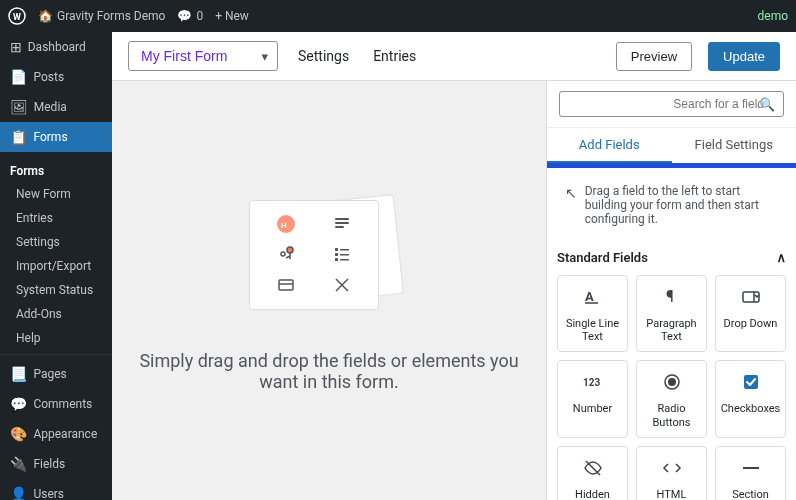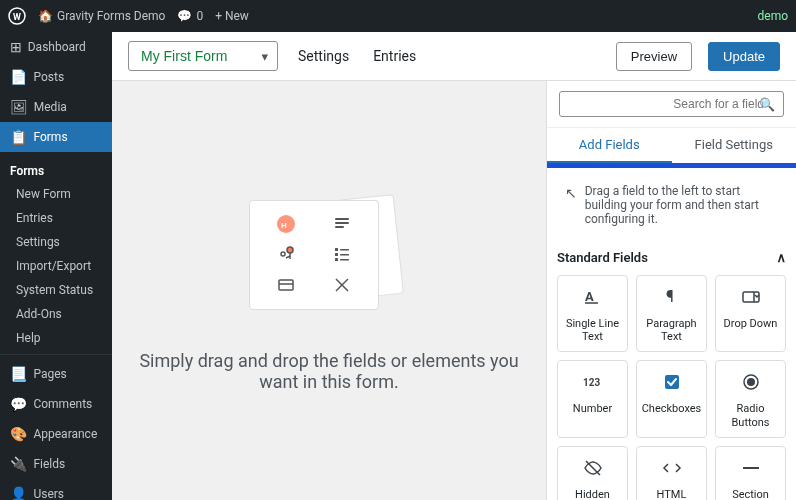--- a/index.html
+++ b/index.html
@@ -93,21 +93,21 @@
     }
     .form-select {
       border: 1px solid #8c8f94;
       border-radius: 3px;
       padding: 6px 32px 6px 12px;
       font-size: 14px;
       background: #fff;
       cursor: pointer;
       min-width: 150px;
       appearance: none;
-      color: #15803d;
+      color: #6d28d9;
     }
     .form-select-chevron {
       position: absolute;
       right: 10px;
       pointer-events: none;
       color: #555;
     }
     .form-nav-link {
       color: #1d2327;
       text-decoration: none;
@@ -513,35 +513,35 @@
                 <svg width="22" height="22" viewBox="0 0 22 22">
                   <text x="1" y="15" font-size="10" fill="#3c434a" font-weight="bold">123</text>
                 </svg>
               </div>
               <span class="field-tile-label">Number</span>
             </div>
 
             <div class="field-tile">
               <div class="field-tile-icon">
                 <svg width="22" height="22" viewBox="0 0 22 22" fill="none">
+                  <circle cx="11" cy="11" r="7" stroke="#3c434a" stroke-width="1.5"></circle>
+                  <circle cx="11" cy="11" r="4" fill="#3c434a"></circle>
+                </svg>
+              </div>
+              <span class="field-tile-label">Radio Buttons</span>
+            </div>
+
+            <div class="field-tile">
+              <div class="field-tile-icon">
+                <svg width="22" height="22" viewBox="0 0 22 22" fill="none">
                   <rect x="4" y="4" width="14" height="14" rx="2" fill="#2271b1"></rect>
                   <polyline points="7,11 10,14 15,8" stroke="white" stroke-width="2" stroke-linecap="round" stroke-linejoin="round"></polyline>
                 </svg>
               </div>
               <span class="field-tile-label">Checkboxes</span>
-            </div>
-
-            <div class="field-tile">
-              <div class="field-tile-icon">
-                <svg width="22" height="22" viewBox="0 0 22 22" fill="none">
-                  <circle cx="11" cy="11" r="7" stroke="#3c434a" stroke-width="1.5"></circle>
-                  <circle cx="11" cy="11" r="4" fill="#3c434a"></circle>
-                </svg>
-              </div>
-              <span class="field-tile-label">Radio Buttons</span>
             </div>
 
             <div class="field-tile">
               <div class="field-tile-icon">
                 <svg width="22" height="22" viewBox="0 0 22 22" fill="none" stroke="#3c434a" stroke-width="1.5">
                   <path d="M3 11 C5 7, 9 5, 11 5 C13 5, 17 7, 19 11 C17 15, 13 17, 11 17 C9 17, 5 15, 3 11Z"></path>
                   <line x1="4" y1="4" x2="18" y2="18"></line>
                 </svg>
               </div>
               <span class="field-tile-label">Hidden</span>

